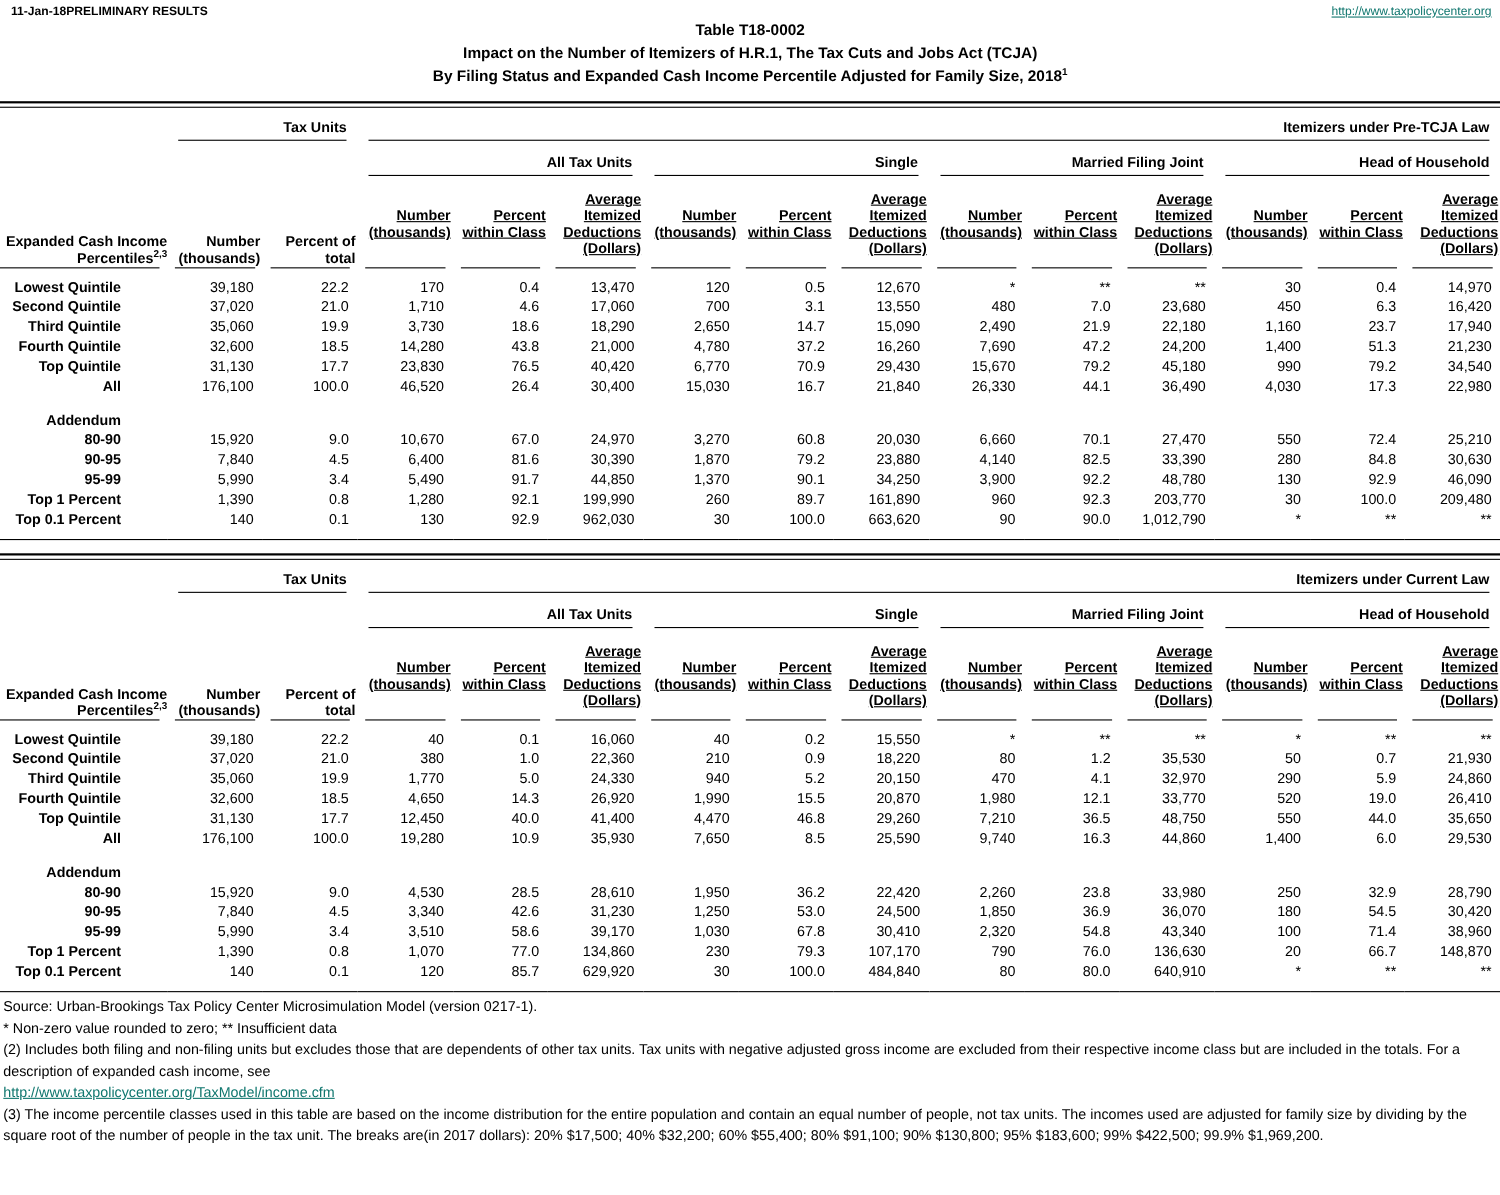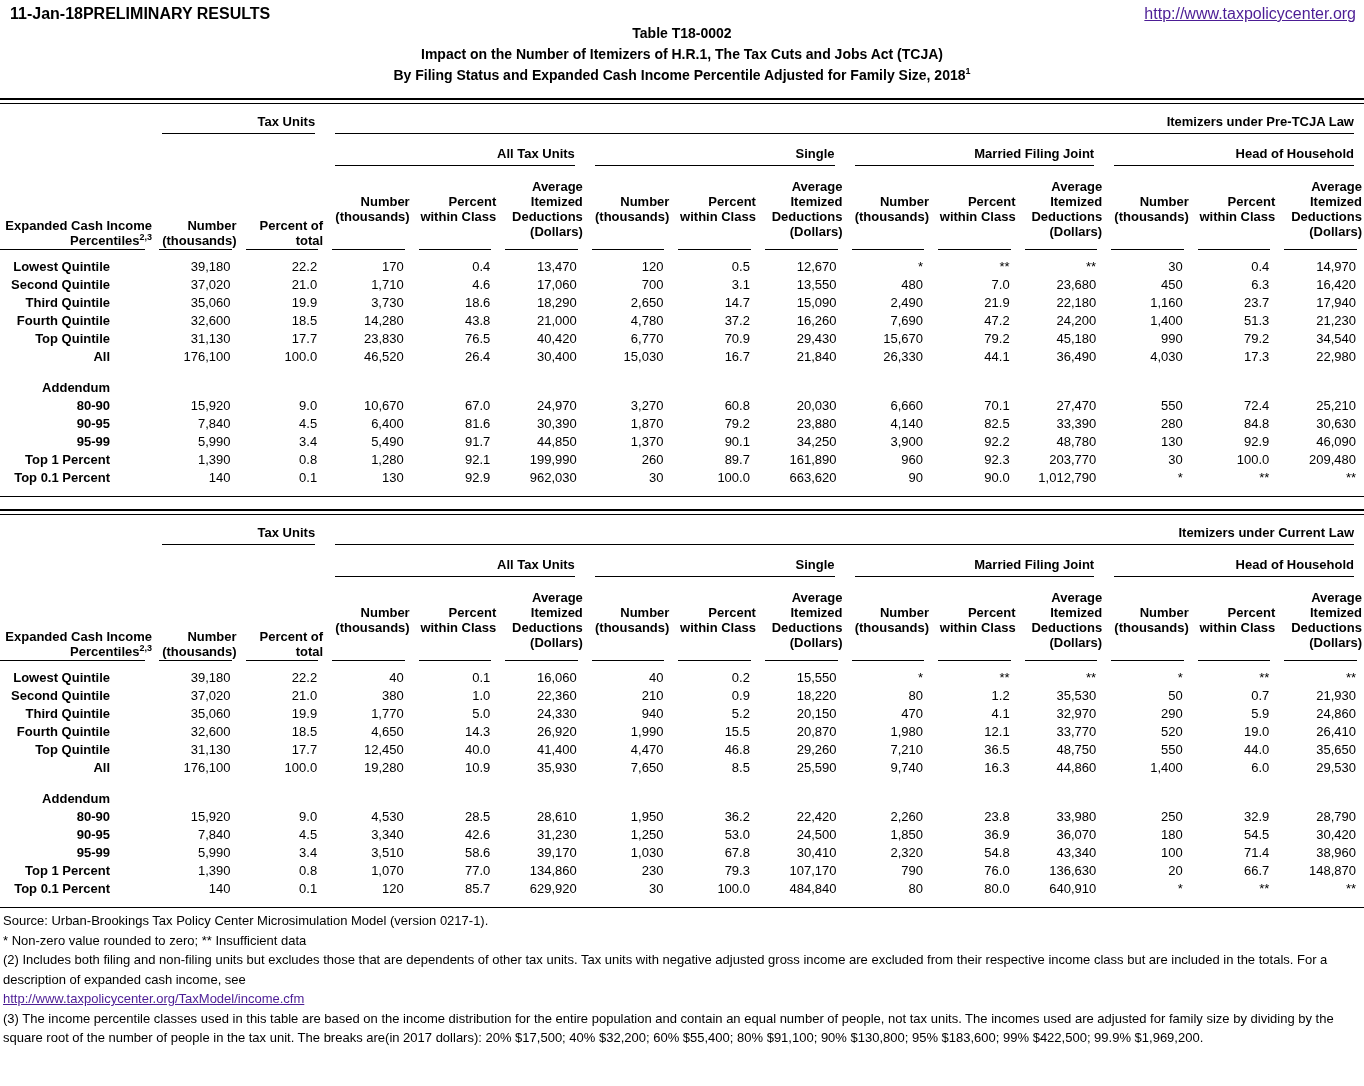--- a/index.html
+++ b/index.html
@@ -1,38 +1,38 @@
 <!DOCTYPE html>
 <html><head>
 <meta charset="utf-8">
 <style>
   html,body { margin:0; padding:0; background:#fff; }
   body { width:1364px; color:#000; font-family:"Liberation Sans", sans-serif; font-size:13px; }
   sup { font-size:9px; vertical-align:super; line-height:0; }
-  a { color:#4c1d95; }
+  a { color:#0f766e; }
 
   
-  .topbar { display:flex; align-items:flex-start; padding:5px 8px 0 10px; font-size:16px; font-weight:bold; }
+  .topbar { display:flex; align-items:flex-start; padding:5px 8px 0 10px; font-size:11px; font-weight:bold; }
   .status { }
   .toplink { margin-left:auto; font-weight:normal; }
 
   
   .titleblock { text-align:center; font-weight:bold; font-size:14px; line-height:21px; margin-bottom:12px; }
 
   
   .dbl { border-top:2px solid #000; border-bottom:1px solid #000; height:3px; }
   .tsection { margin-top:0; }
   .tsection + .tsection { margin-top:12px; }
 
   table.tpc { border-collapse:collapse; table-layout:fixed; width:1364px; border-bottom:1px solid #000; }
   col.c-stub { width:152px; }
 
   thead th { font-weight:bold; font-size:13px; text-align:right; position:relative; padding:2px 2px; line-height:15px; }
   tr.h1 th, tr.h2 th { height:28px; vertical-align:bottom; }
-  tr.h3 th { height:78px; vertical-align:middle; }
+  tr.h3 th { height:78px; vertical-align:middle;text-decoration:underline; }
   th.vmid { vertical-align:middle; }
   .gl { border-bottom:1px solid #000; padding-bottom:4px; margin:0 8px; }
   th.colhead::after { content:""; position:absolute; left:7px; right:7px; bottom:0; border-bottom:1px solid #000; }
   th.stubhead::after { content:""; position:absolute; left:0; right:7px; bottom:0; border-bottom:1px solid #000; }
   .stubtxt { width:150px; margin:0 auto; }
 
   tbody td { text-align:right; padding:1px 8px 1px 0; font-size:13px; line-height:16px; white-space:nowrap; }
   tbody td.rlabel { font-weight:bold; padding-right:42px; }
   tbody tr.spacer td { height:13px; padding:0; }
   tbody tr:first-child td { padding-top:9px; }

